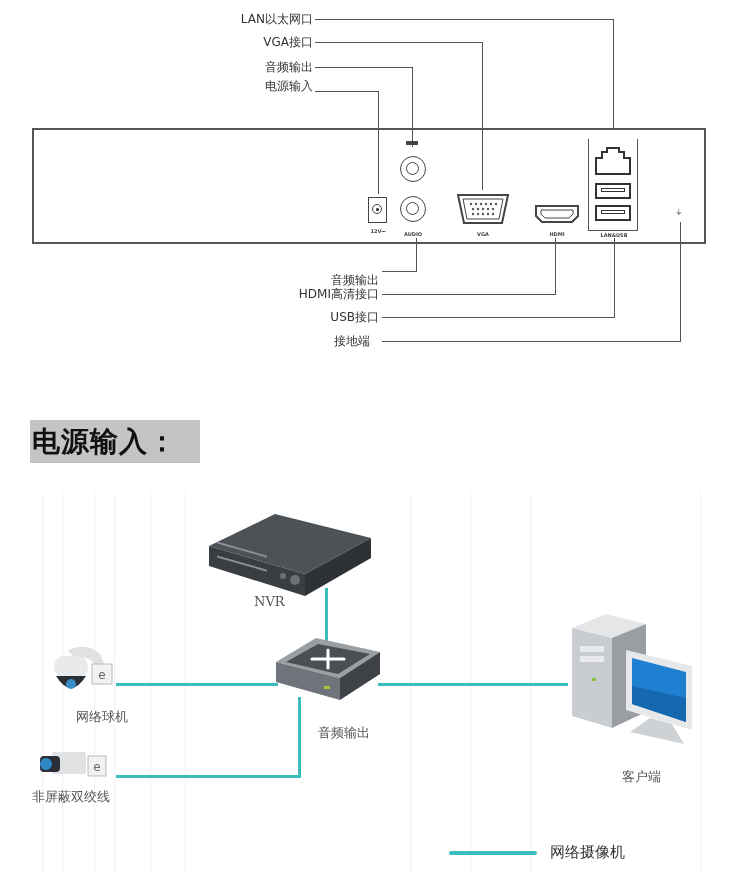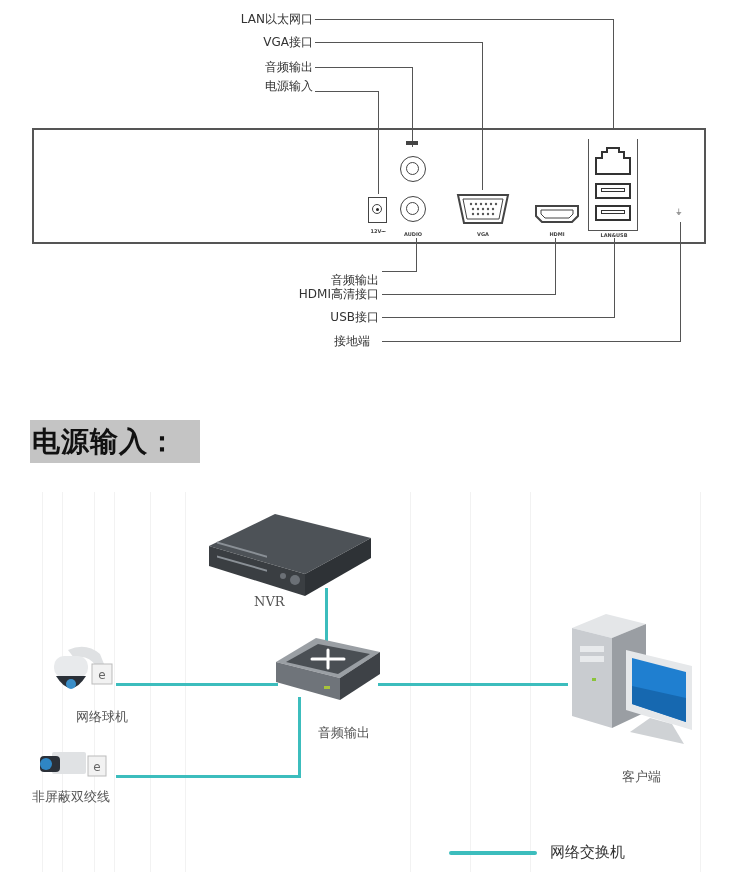--- a/index.html
+++ b/index.html
@@ -185,14 +185,14 @@
     <rect x="14" y="50" width="24" height="6" fill="#e8eaec"></rect>
     <rect x="26" y="72" width="4" height="3" fill="#8ac43a"></rect>
     <polygon points="60,44 126,60 126,124 60,104" fill="#e6e8ea"></polygon>
     <polygon points="66,52 120,66 120,116 66,98" fill="#1f7fd0"></polygon>
     <polygon points="66,80 120,92 120,116 66,98" fill="#1668b0"></polygon>
     <polygon points="84,112 106,118 118,138 64,126" fill="#cfd2d5"></polygon>
   </svg>
   <span class="dev-lbl" style="left:622px;top:768px;">客户端</span>
 
   <div class="teal" style="left:449px;top:851px;width:88px;height:4px;border-radius:2px;"></div>
-  <span class="abs" style="left:550px;top:843px;font-size:15px;color:#333;font-family:'DejaVu Serif',serif;white-space:nowrap;">网络交换机</span>
+  <span class="abs" style="left:550px;top:843px;font-size:15px;color:#333;font-family:'DejaVu Serif',serif;white-space:nowrap;">网络摄像机</span>
 </div>
 
 </body></html>

